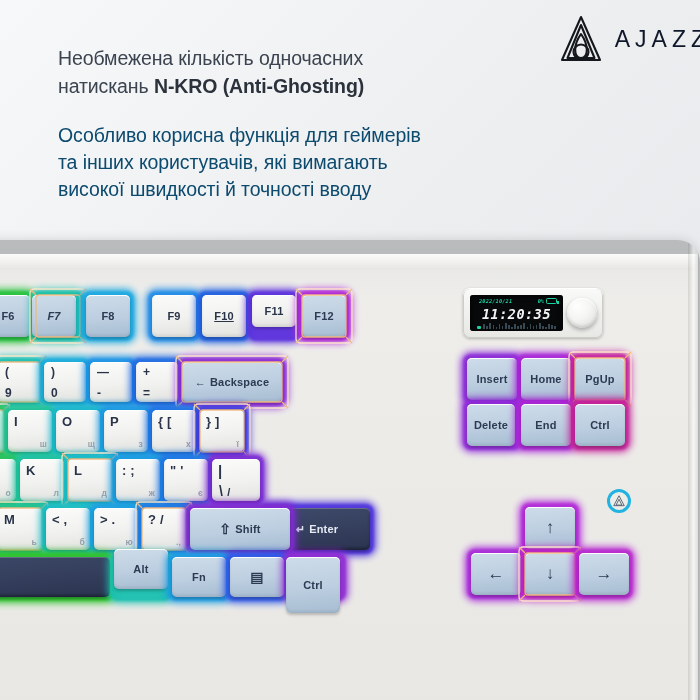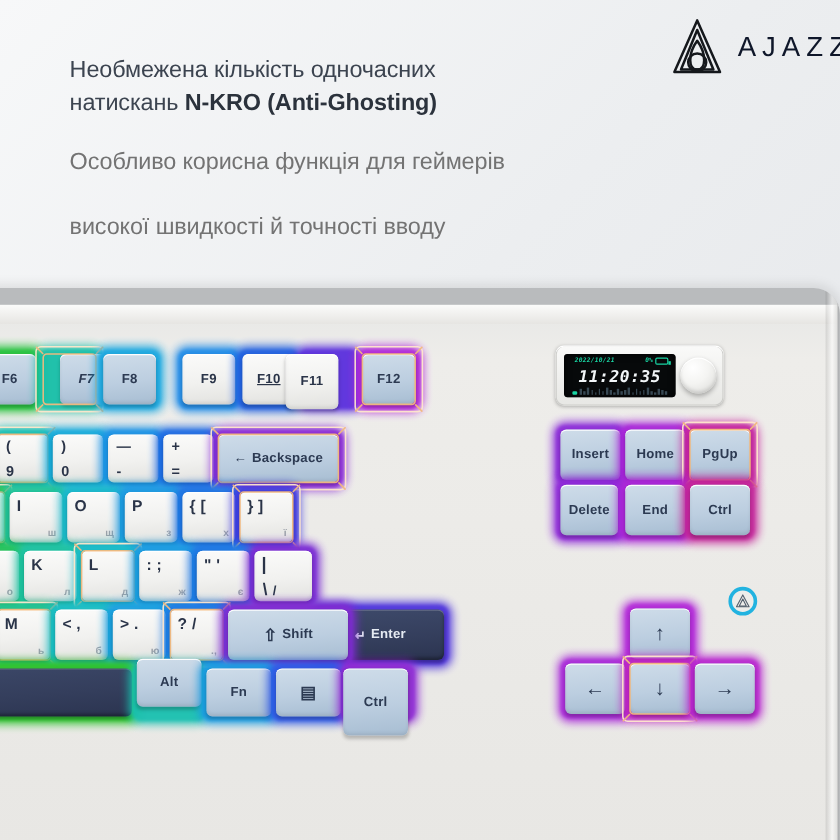--- a/index.html
+++ b/index.html
@@ -13,21 +13,21 @@
   
   #header { position:absolute; left:0; top:0; width:700px; height:240px;margin-left:28px; }
   #headline {
     position:absolute; left:30px; top:44px; width:440px;
     font-size:19.5px; line-height:28px; color:#3c4450; font-weight:400;
     letter-spacing:-0.1px;
   }
   #headline .b { font-weight:700; color:#2b323c; }
   #subcopy {
     position:absolute; left:30px; top:122px; width:470px;
-    font-size:19.5px; line-height:27px; color:#737373; font-weight:400;
+    font-size:19.5px; line-height:27px; color:#0c4a6e; font-weight:400;
     letter-spacing:-0.1px;
   }
   #brand { position:absolute; right:18px; top:14px; display:flex; align-items:center; gap:12px; }
   #brand svg { display:block; }
   #brand-text {
     font-size:23px; letter-spacing:5px; color:#0f172a; font-weight:500;
     font-family:"Liberation Sans", sans-serif;
   }
 
   
@@ -137,21 +137,21 @@
 
 <div id="header">
 
   <div id="headline">
     <span>Необмежена кількість одночасних</span><br>
     <span>натискань </span><span class="b">N-KRO (Anti-Ghosting)</span>
   </div>
 
   <div id="subcopy">
     <span>Особливо корисна функція для геймерів</span><br>
-    <br>
+    <span>та інших користувачів, які вимагають</span><br>
     <span>високої швидкості й точності вводу</span>
   </div>
 
   <div id="brand">
     <span>
       <svg width="44" height="50" viewBox="0 0 44 50" fill="none" stroke="#15181c" stroke-width="2.1">
         <path d="M22 3 L41 46 L3 46 Z" stroke-linejoin="round"></path>
         <path d="M22 11 L35.5 44 L8.5 44 Z" stroke-linejoin="round"></path>
         <path d="M22 20 C14 31 14.5 44 22 44 C29.5 44 30 31 22 20 Z" stroke-linejoin="round"></path>
         <circle cx="22" cy="38" r="7.5"></circle>
@@ -165,21 +165,21 @@
   <div id="kb-top-hl"></div>
   <div id="kb-right-edge"></div>
   <div id="kb-outer-shadow"></div>
 
   <div id="keylayer">
       <div class="glow" style="left: 52px; top: 51px; width: 52px; height: 50px; background: rgb(36, 194, 60); box-shadow: rgb(36, 194, 60) 0px 0px 7px 2px; opacity: 0.95;"></div>
       <div class="key blue" style="left: 56px; top: 55px; width: 44px; height: 42px;">
         <span>F6</span>
       </div>
       <div class="glow" style="left: 102px; top: 51px; width: 52px; height: 50px; background: rgb(23, 191, 168); box-shadow: rgb(23, 191, 168) 0px 0px 7px 2px; opacity: 0.95;"></div>
-      <div class="key blue" style="left: 120px; top: 55px; width: 44px; height: 42px; font-style: italic;">
+      <div class="key blue" style="left: 102px; top: 55px; width: 44px; height: 42px; font-style: italic;">
         <span>F7</span>
       </div>
       <div class="wire" style="left: 99px; top: 48px;">
         <svg width="58" height="56" viewBox="0 0 58 56">
     <g stroke="#f2b97e" stroke-width="1.3" fill="none" opacity=".95">
       <rect x="7" y="7" width="44" height="42" rx="3"></rect>
       <rect x="1" y="1" width="56" height="54" rx="4" stroke="#ffe7cc"></rect>
       <line x1="1" y1="1" x2="7" y2="7"></line>
       <line x1="57" y1="1" x2="51" y2="7"></line>
       <line x1="1" y1="55" x2="7" y2="49"></line>
@@ -193,21 +193,21 @@
       </div>
       <div class="glow" style="left: 218px; top: 51px; width: 52px; height: 50px; background: rgb(31, 140, 232); box-shadow: rgb(31, 140, 232) 0px 0px 7px 2px; opacity: 0.95;"></div>
       <div class="key" style="left: 222px; top: 55px; width: 44px; height: 42px;">
         <span>F9</span>
       </div>
       <div class="glow" style="left: 268px; top: 51px; width: 52px; height: 50px; background: rgb(31, 95, 224); box-shadow: rgb(31, 95, 224) 0px 0px 7px 2px; opacity: 0.95;"></div>
       <div class="key" style="left: 272px; top: 55px; width: 44px; height: 42px; text-decoration: underline;">
         <span>F10</span>
       </div>
       <div class="glow" style="left: 318px; top: 51px; width: 52px; height: 50px; background: rgb(90, 47, 221); box-shadow: rgb(90, 47, 221) 0px 0px 7px 2px; opacity: 0.95;"></div>
-      <div class="key" style="left: 308px; top: 55px; width: 44px; height: 46px;">
+      <div class="key" style="left: 322px; top: 55px; width: 44px; height: 32px;">
         <span>F11</span>
       </div>
       <div class="glow" style="left: 368px; top: 51px; width: 52px; height: 50px; background: rgb(176, 40, 216); box-shadow: rgb(176, 40, 216) 0px 0px 7px 2px; opacity: 0.95;"></div>
       <div class="key blue" style="left: 372px; top: 55px; width: 44px; height: 42px;">
         <span>F12</span>
       </div>
       <div class="wire" style="left: 365px; top: 48px;">
         <svg width="58" height="56" viewBox="0 0 58 56">
     <g stroke="#f2b97e" stroke-width="1.3" fill="none" opacity=".95">
       <rect x="7" y="7" width="44" height="42" rx="3"></rect>

